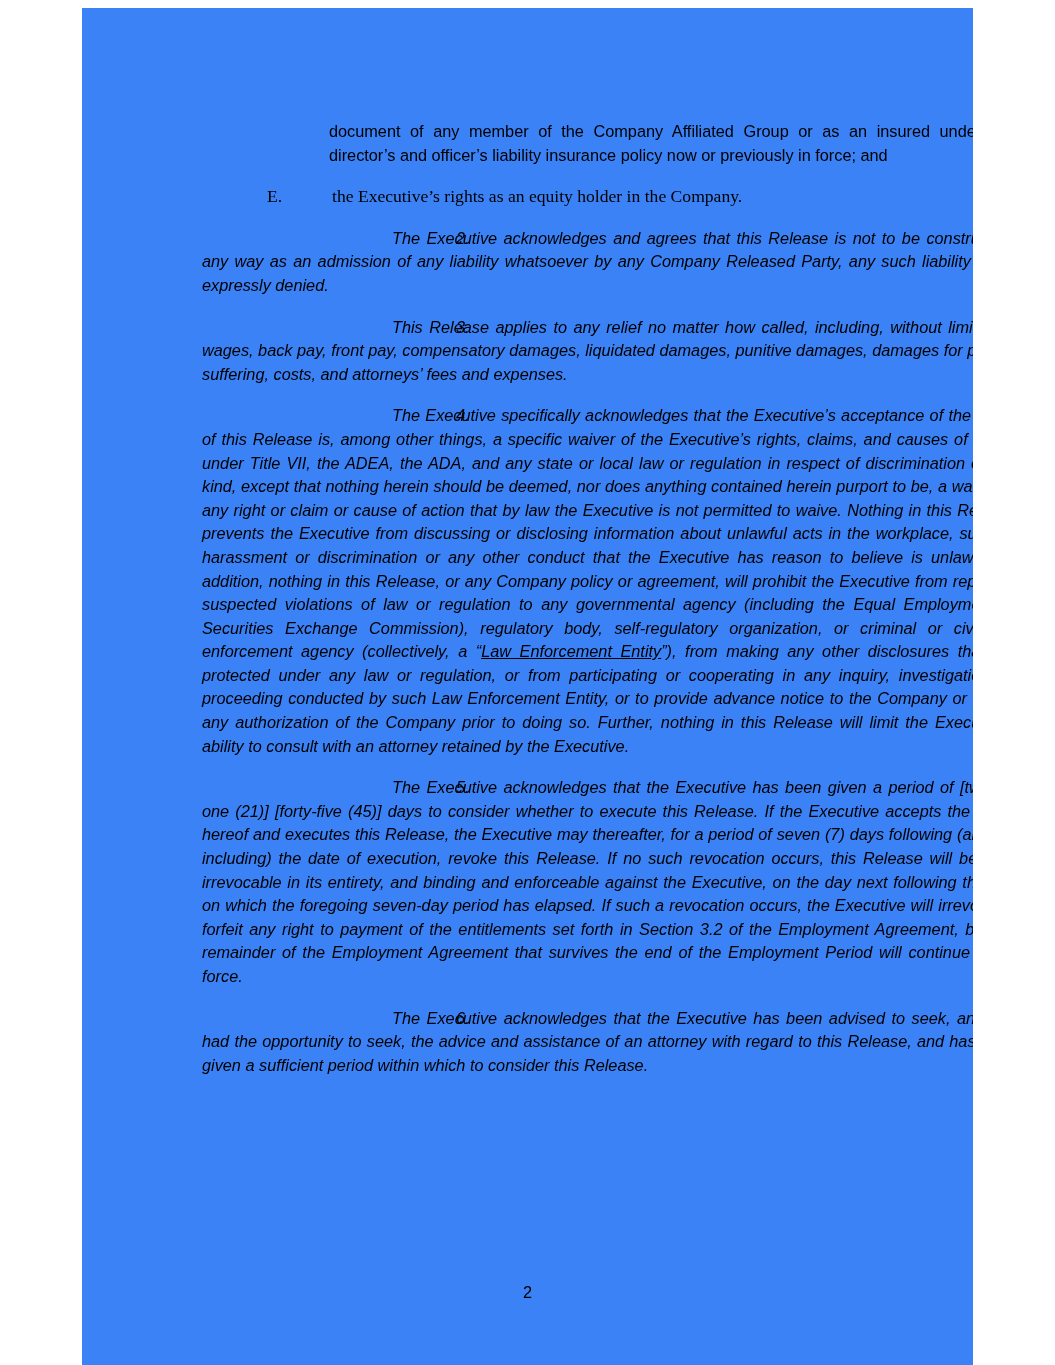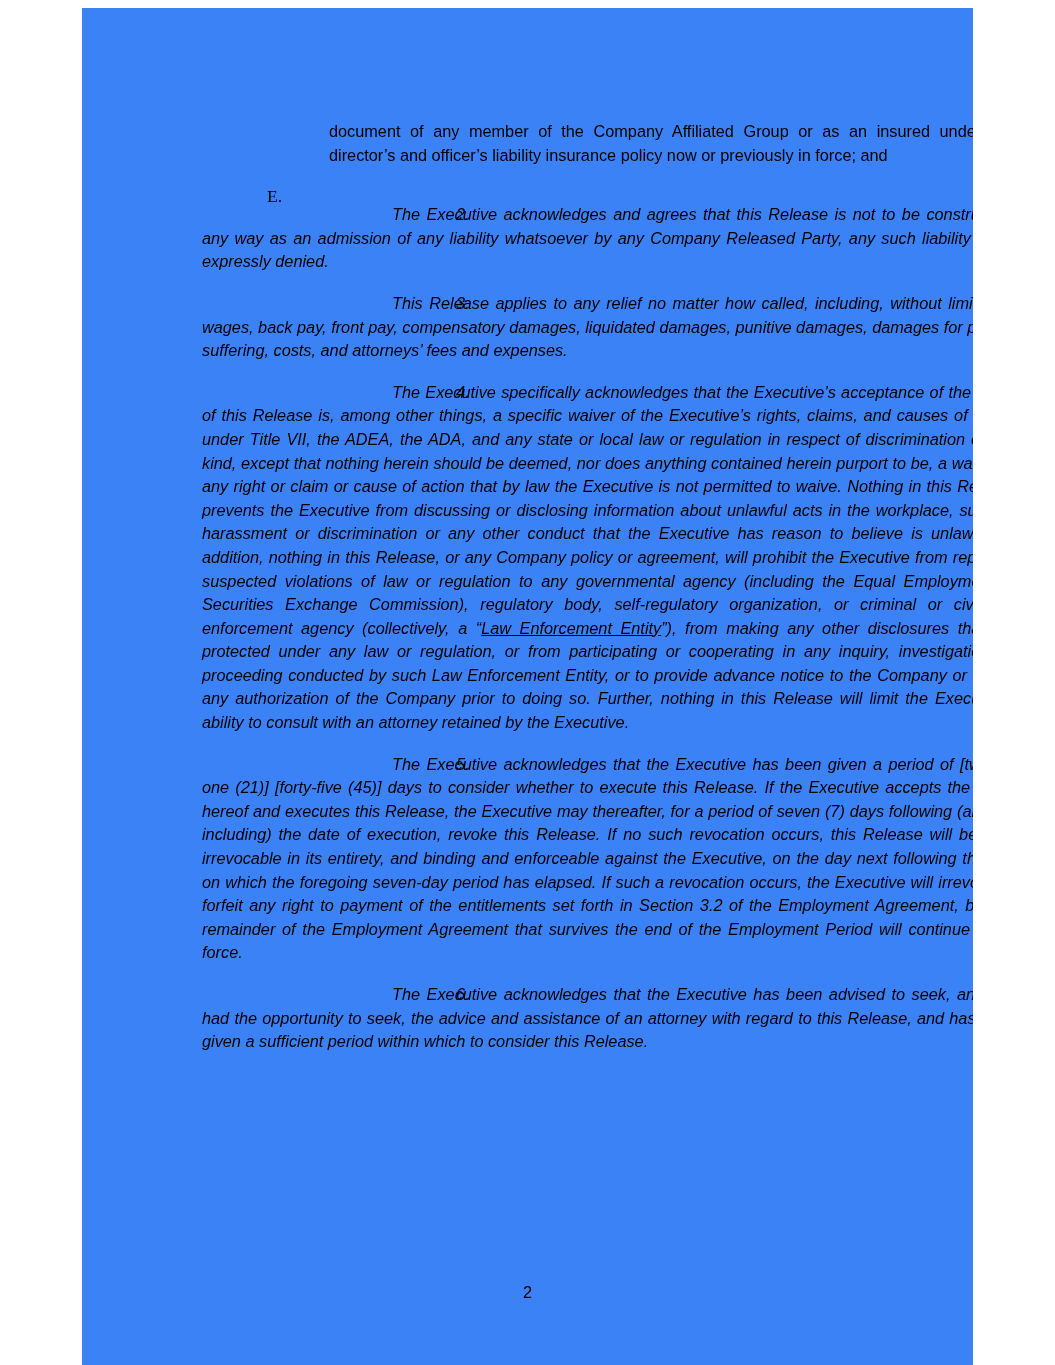--- a/index.html
+++ b/index.html
@@ -83,20 +83,21 @@
 
 <div class="page">
   <div class="content">
 
     <div class="indent-block">
       <p>document of any member of the Company Affiliated Group or as an insured under any director’s and officer’s liability insurance policy now or previously in force; and</p>
     </div>
 
     <div class="hang">
       <span class="marker">E.</span>
+      <span class="htext">the Executive’s rights as an equity holder in the Company.</span>
       <div style="height:18px"></div>
     </div>
 
     <p class="first-line-indent"><span class="num">2.</span><span>The Executive acknowledges and agrees that this Release is not to be construed in any way as an admission of any liability whatsoever by any Company Released Party, any such liability being expressly denied.</span></p>
 
     <p class="first-line-indent"><span class="num">3.</span><span>This Release applies to any relief no matter how called, including, without limitation, wages, back pay, front pay, compensatory damages, liquidated damages, punitive damages, damages for pain or suffering, costs, and attorneys’ fees and expenses.</span></p>
 
     <p class="first-line-indent"><span class="num">4.</span><span>The Executive specifically acknowledges that the Executive’s acceptance of the terms of this Release is, among other things, a specific waiver of the Executive’s rights, claims, and causes of action under Title VII, the ADEA, the ADA, and any state or local law or regulation in respect of discrimination of any kind, except that nothing herein should be deemed, nor does anything contained herein purport to be, a waiver of any right or claim or cause of action that by law the Executive is not permitted to waive. Nothing in this Release prevents the Executive from discussing or disclosing information about unlawful acts in the workplace, such as harassment or discrimination or any other conduct that the Executive has reason to believe is unlawful. In addition, nothing in this Release, or any Company policy or agreement, will prohibit the Executive from reporting suspected violations of law or regulation to any governmental agency (including the Equal Employment or Securities Exchange Commission), regulatory body, self-regulatory organization, or criminal or civil law enforcement agency (collectively, a “</span><u>Law Enforcement Entity</u><span>”), from making any other disclosures that are protected under any law or regulation, or from participating or cooperating in any inquiry, investigation, or proceeding conducted by such Law Enforcement Entity, or to provide advance notice to the Company or obtain any authorization of the Company prior to doing so. Further, nothing in this Release will limit the Executive’s ability to consult with an attorney retained by the Executive.</span></p>
 
     <p class="first-line-indent"><span class="num">5.</span><span>The Executive acknowledges that the Executive has been given a period of [twenty-one (21)] [forty-five (45)] days to consider whether to execute this Release.  If the Executive accepts the terms hereof and executes this Release, the Executive may thereafter, for a period of seven (7) days following (and not including) the date of execution, revoke this Release.  If no such revocation occurs, this Release will become irrevocable in its entirety, and binding and enforceable against the Executive, on the day next following the day on which the foregoing seven-day period has elapsed.  If such a revocation occurs, the Executive will irrevocably forfeit any right to payment of the entitlements set forth in Section 3.2 of the Employment Agreement, but the remainder of the Employment Agreement that survives the end of the Employment Period will continue in full force.</span></p>

